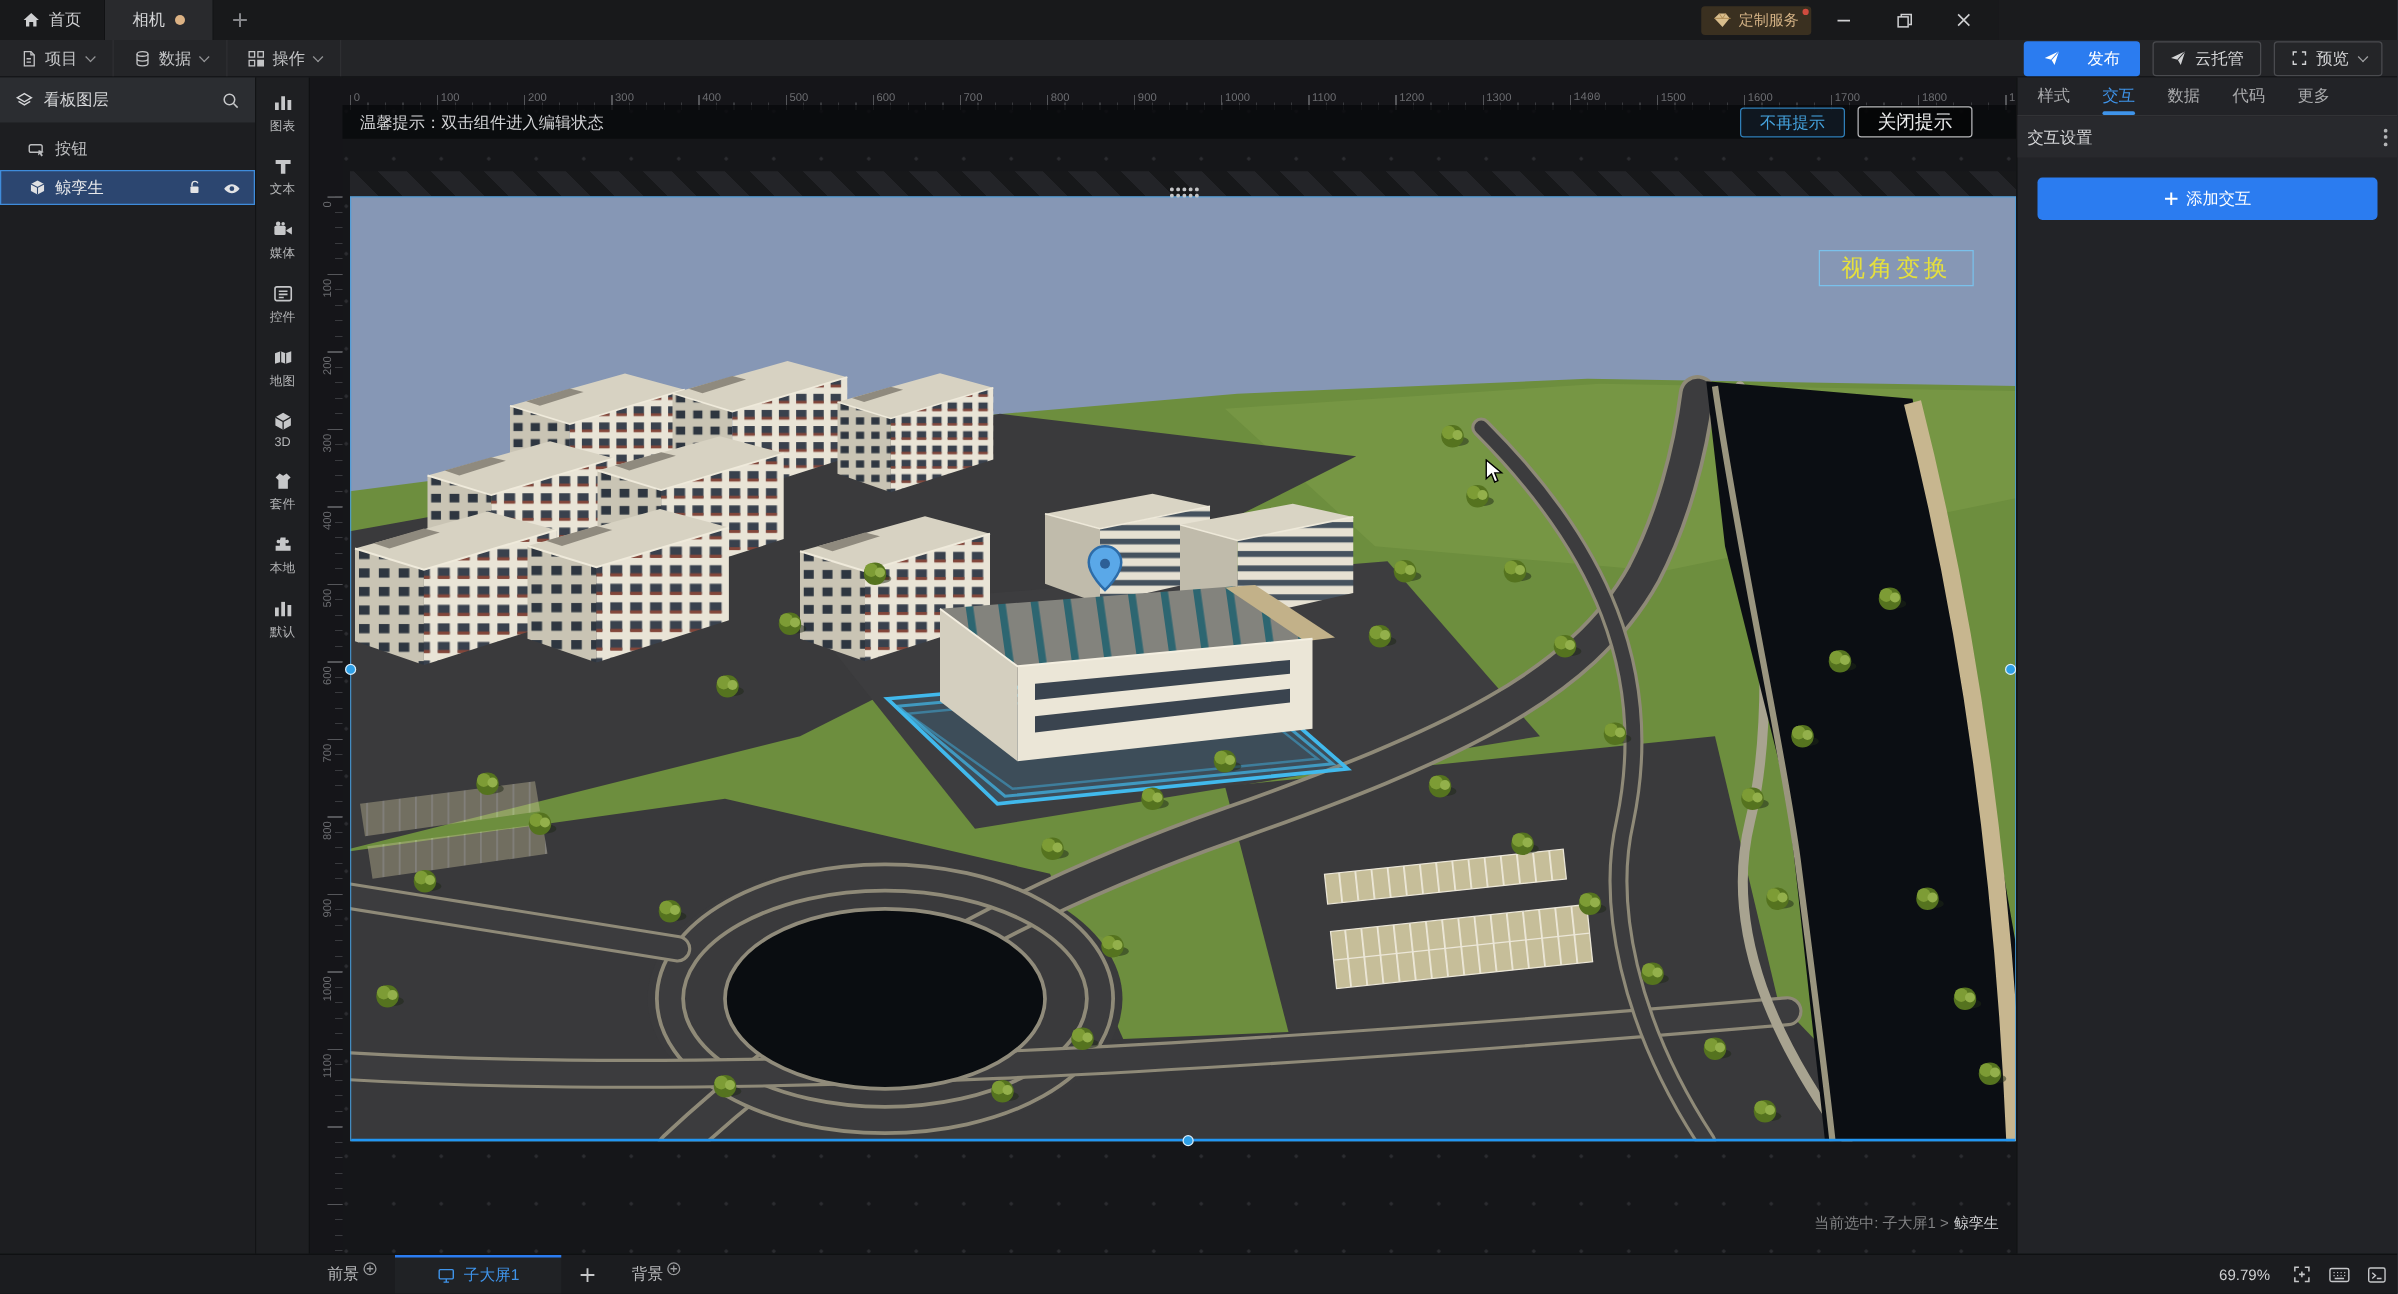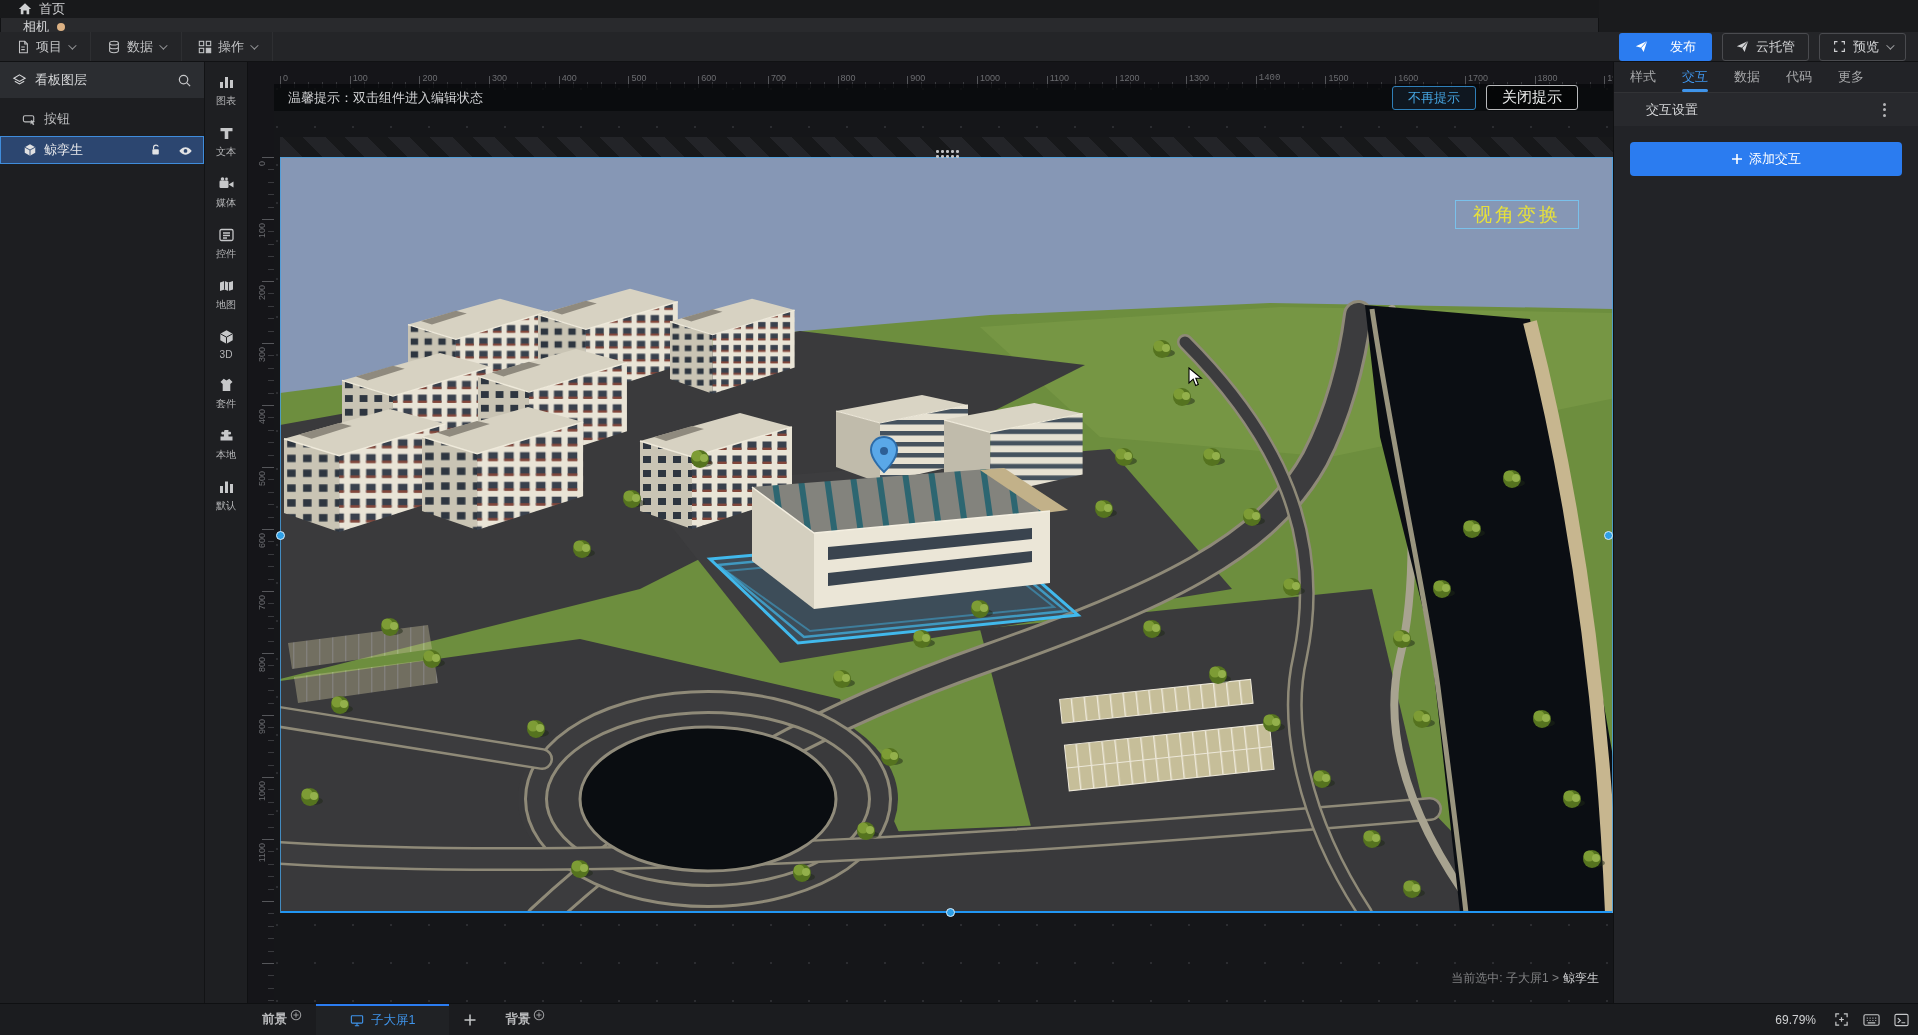--- a/index.html
+++ b/index.html
@@ -2,21 +2,21 @@
 <html style="--accent: #2b7cf0; --accent-light: #3f94ea; --selection-cyan: #45bdf0; --warn-yellow: #e6e03c; --badge-gold: #d2b184;"><head>
 <meta charset="utf-8">
 <style>
   html,body{margin:0;padding:0;background:#0e0f11;}
   *{box-sizing:border-box;font-family:"Liberation Sans","DejaVu Sans",sans-serif;}
   #app{position:relative;width:1918px;height:1035px;background:#1a1b1d;overflow:hidden;color:#c9cacc;font-size:13px;}
   svg{display:block;}
   .ico{display:inline-flex;align-items:center;justify-content:center;flex:none;}
 
   
-  #titlebar{position:absolute;left:0;top:0;width:1599px;height:32px;background:#18191b;display:flex;align-items:stretch;flex-direction:column;}
+  #titlebar{position:absolute;left:0;top:0;width:1599px;height:32px;background:#18191b;display:flex;align-items:stretch;}
   .tb-home{display:flex;align-items:center;gap:7px;padding:0 18px;color:#cfd0d2;cursor:default;}
   .tb-tab{display:flex;align-items:center;gap:8px;padding:0 22px;background:#292a2d;color:#d5d6d8;border-left:1px solid #111214;border-right:1px solid #111214;}
   .tb-dot{width:8px;height:8px;border-radius:50%;background:#dcb284;}
   .tb-plus{display:flex;align-items:center;padding:0 14px;color:#707174;}
   .tb-right{margin-left:auto;display:flex;align-items:center;gap:4px;padding-right:6px;}
   .badge{display:flex;align-items:center;gap:6px;background:#3a3020;color:#d2b184;border-radius:3px;padding:3px 10px;font-size:12px;position:relative;}
   .badge .reddot{position:absolute;right:2px;top:2px;width:5px;height:5px;border-radius:50%;background:#d04b3e;}
   .winbtn{width:44px;height:32px;display:flex;align-items:center;justify-content:center;color:#cfd0d2;}
 
   
@@ -73,30 +73,30 @@
 
   
   #rpanel{position:absolute;left:1613px;top:62px;width:305px;height:941px;background:#222327;border-left:1px solid #0f1012;}
   .rp-head{height:35px;display:flex;align-items:center;padding:0 16px;color:#d6d7d9;font-size:13.5px;border-bottom:1px solid #323336;}
   .rp-head .sp{flex:1;}
   .rp-head .hico{color:#c6c7c9;margin-left:16px;}
   .rp-tabs{height:31px;display:flex;align-items:center;gap:26px;padding:0 16px;border-bottom:1px solid #323336;}
   .rp-tab{color:#a9aaac;font-size:13px;height:100%;display:flex;align-items:center;position:relative;}
   .rp-tab.active{color:var(--accent-light,#3f94ea);}
   .rp-tab.active::after{content:"";position:absolute;left:0;right:0;bottom:0;height:3px;background:var(--accent-light,#3f94ea);border-radius:2px;}
-  .rp-section{height:33px;background:#28292d;display:flex;align-items:center;padding:0 32px;color:#d6d7d9;}
+  .rp-section{height:33px;background:#28292d;display:flex;align-items:center;padding:0 8px;color:#d6d7d9;}
   .rp-section .sp{flex:1;}
   .vdots{display:flex;flex-direction:column;gap:2.5px;}
   .vdots i{width:3px;height:3px;border-radius:50%;background:#b4b5b7;}
   .rp-addbtn{margin:16px;height:34px;background:var(--accent,#2b7cf0);border-radius:4px;color:#fff;display:flex;align-items:center;justify-content:center;gap:6px;font-size:13px;}
 
   
   #bottombar{position:absolute;left:0;top:1003px;width:1918px;height:32px;background:#1b1c1f;border-top:1px solid #0f1012;display:flex;align-items:stretch;}
   .bb-left{display:flex;align-items:stretch;margin-left:248px;}
-  .bb-item{display:flex;align-items:center;gap:3px;padding:0 14px;color:#b9babc;font-size:12.5px;position:relative;font-weight:bold;}
+  .bb-item{display:flex;align-items:center;gap:3px;padding:0 14px;color:#b9babc;font-size:12.5px;position:relative;}
   .bb-item .circleplus{margin-top:-9px;}
   .bb-tab{display:flex;align-items:center;gap:7px;background:#202225;padding:0 34px;color:var(--accent-light,#3f94ea);border-top:2px solid var(--accent,#2b7cf0);font-size:12.5px;}
   .bb-right{margin-left:auto;display:flex;align-items:center;}
   .bb-zoom{color:#cfd0d2;font-size:12px;margin-right:12px;}
   .bb-icobtn{width:26px;height:22px;display:flex;align-items:center;justify-content:center;color:#c6c7c9;margin-right:4px;border:1px solid transparent;}
   .bb-stats{width:292px;display:flex;flex-direction:column;justify-content:center;gap:1px;font-size:11px;font-weight:bold;color:#dadbdd;padding-right:8px;margin-left:10px;}
   .bb-stats .row{display:flex;align-items:center;gap:5px;white-space:nowrap;}
   .bb-stats .row .sp{flex:1;}
 </style>
 </head>

